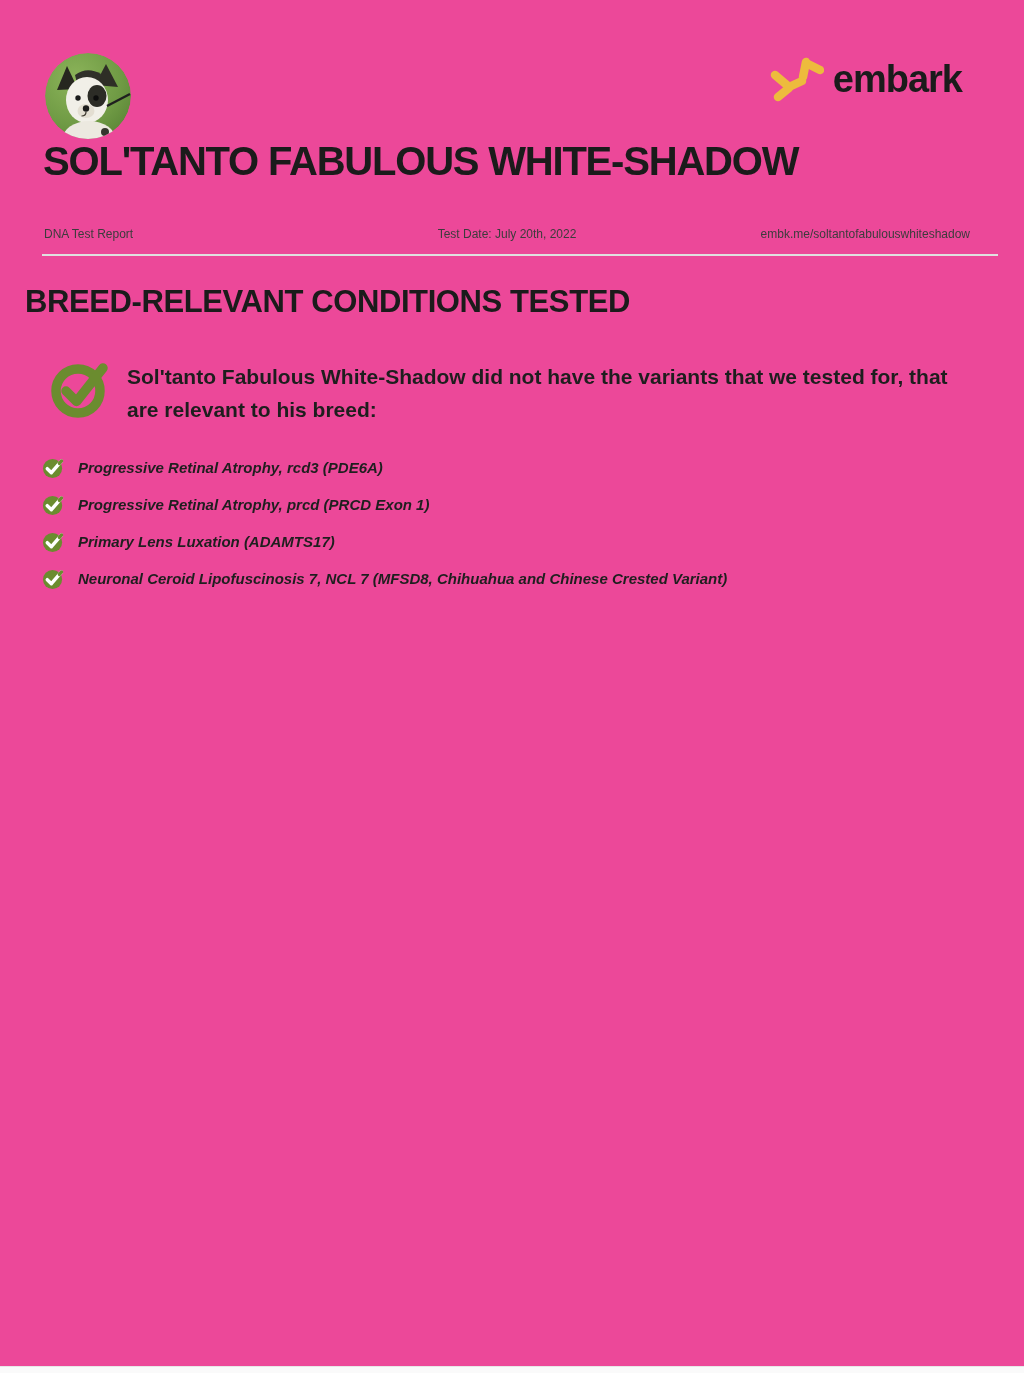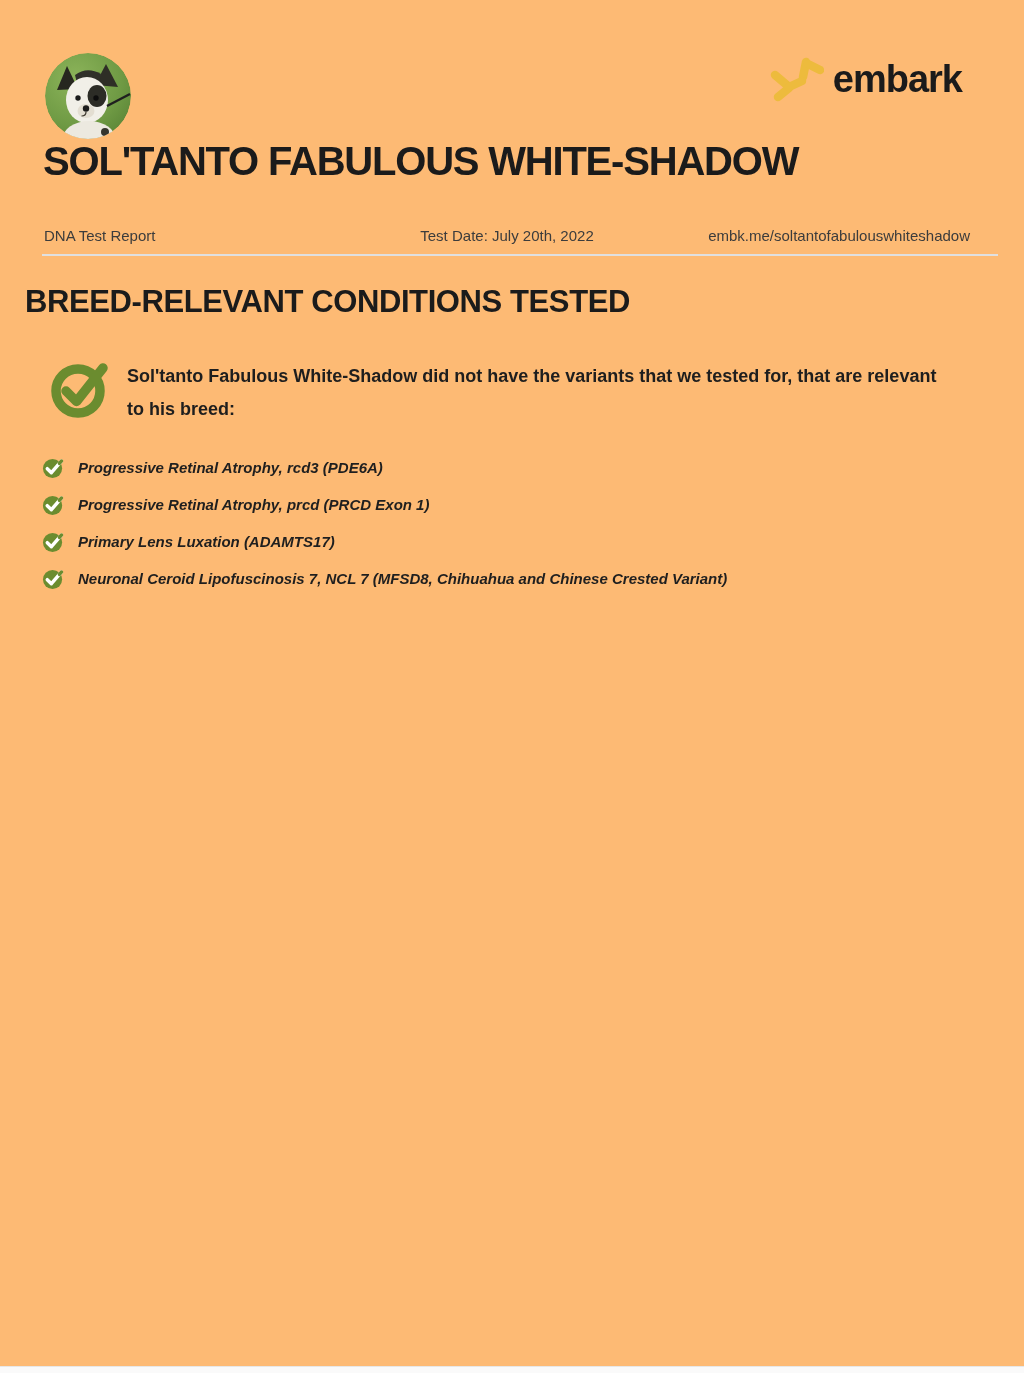--- a/index.html
+++ b/index.html
@@ -1,20 +1,20 @@
 <!DOCTYPE html>
 <html><head>
 <meta charset="utf-8">
 <style>
   * { margin:0; padding:0; box-sizing:border-box; }
   html,body { background:#ffffff; }
   body { font-family:"Liberation Sans", sans-serif; color:#212121; }
   .page {
     position:relative; width:1024px; height:1373px;
-    background:#fdba74; overflow:hidden; margin:0 auto;
+    background:#ec4899; overflow:hidden; margin:0 auto;
   }
 
   
   .avatar {
     position:absolute; left:45px; top:53px;
     width:86px; height:86px; border-radius:50%; overflow:hidden;
   }
   .avatar svg { display:block; width:100%; height:100%; }
 
   .brand {
@@ -29,21 +29,21 @@
 
   .dog-title {
     position:absolute; left:43px; top:139px;
     font-size:40px; font-weight:800; letter-spacing:-1.2px;
     color:#1b1b1b; white-space:nowrap;
   }
 
   .meta-row {
     position:absolute; left:44px; right:54px; top:227px;
     display:grid; grid-template-columns:1fr auto 1fr; align-items:baseline;
-    font-size:15px; color:#3c3c3c;
+    font-size:12px; color:#3c3c3c;
   }
   .meta-left  { text-align:left; }
   .meta-mid   { text-align:center; }
   .meta-right { text-align:right; color:#3c3c3c; text-decoration:none; }
 
   .divider {
     position:absolute; left:42px; right:26px; top:254px;
     border-top:2px solid #e0e0e0;
   }
 
@@ -51,21 +51,21 @@
   .section-heading {
     position:absolute; left:25px; top:284px;
     font-size:31px; font-weight:800; letter-spacing:-0.4px; color:#1b1b1b;
   }
 
   .clear-badge { position:absolute; left:50px; top:355px; width:64px; height:66px; }
   .clear-badge svg { display:block; width:100%; height:100%; overflow:visible; }
 
   .summary-text {
     position:absolute; left:127px; top:360px; width:824px;
-    font-size:18px; font-weight:700; line-height:33px; color:#1e1e1e;
+    font-size:21px; font-weight:700; line-height:33px; color:#1e1e1e;
   }
 
   .conditions {
     position:absolute; left:42px; top:449px; list-style:none; width:940px;font-style:italic;
   }
   .cond {
     height:37px; display:flex; align-items:center; gap:13px;
   }
   .mini-check { width:23px; height:23px; flex:0 0 23px; }
   .mini-check svg { display:block; width:100%; height:100%; overflow:visible; }

